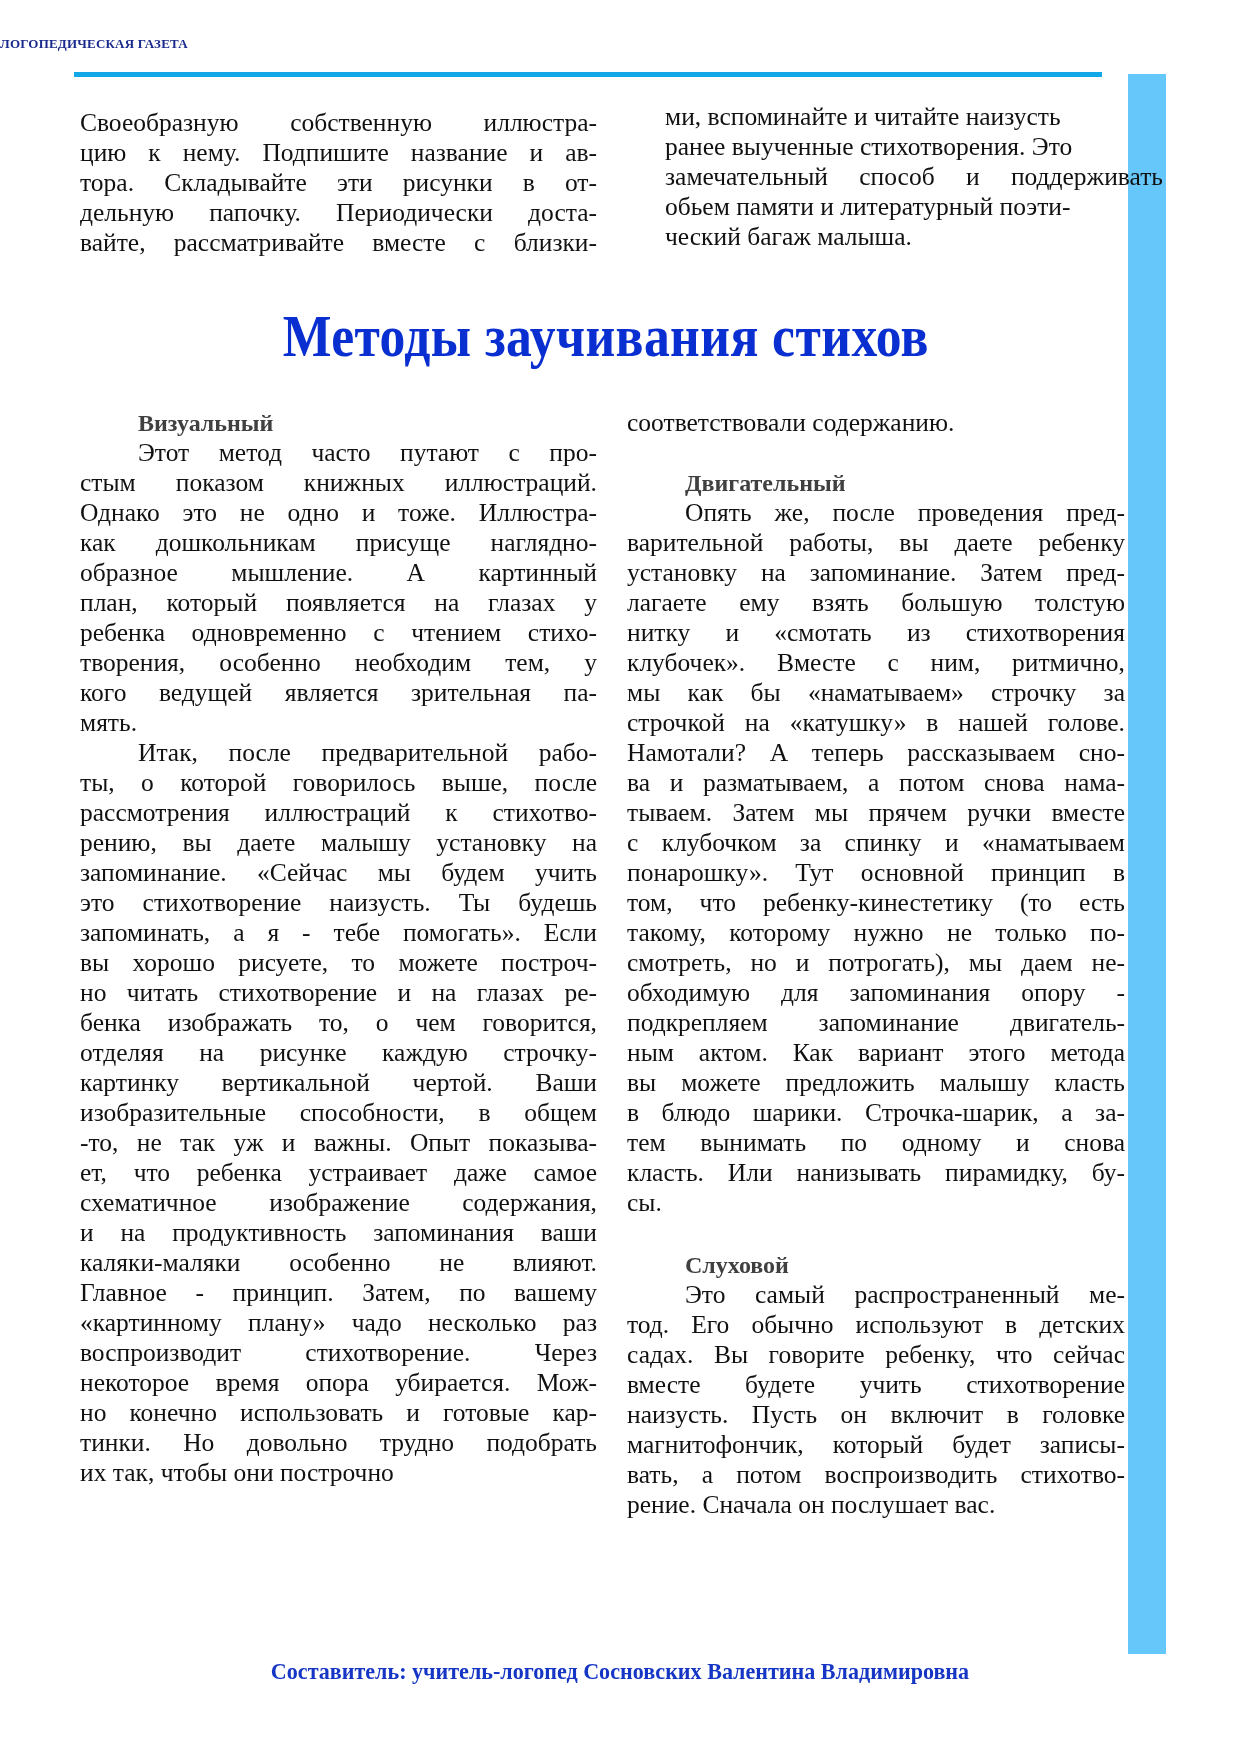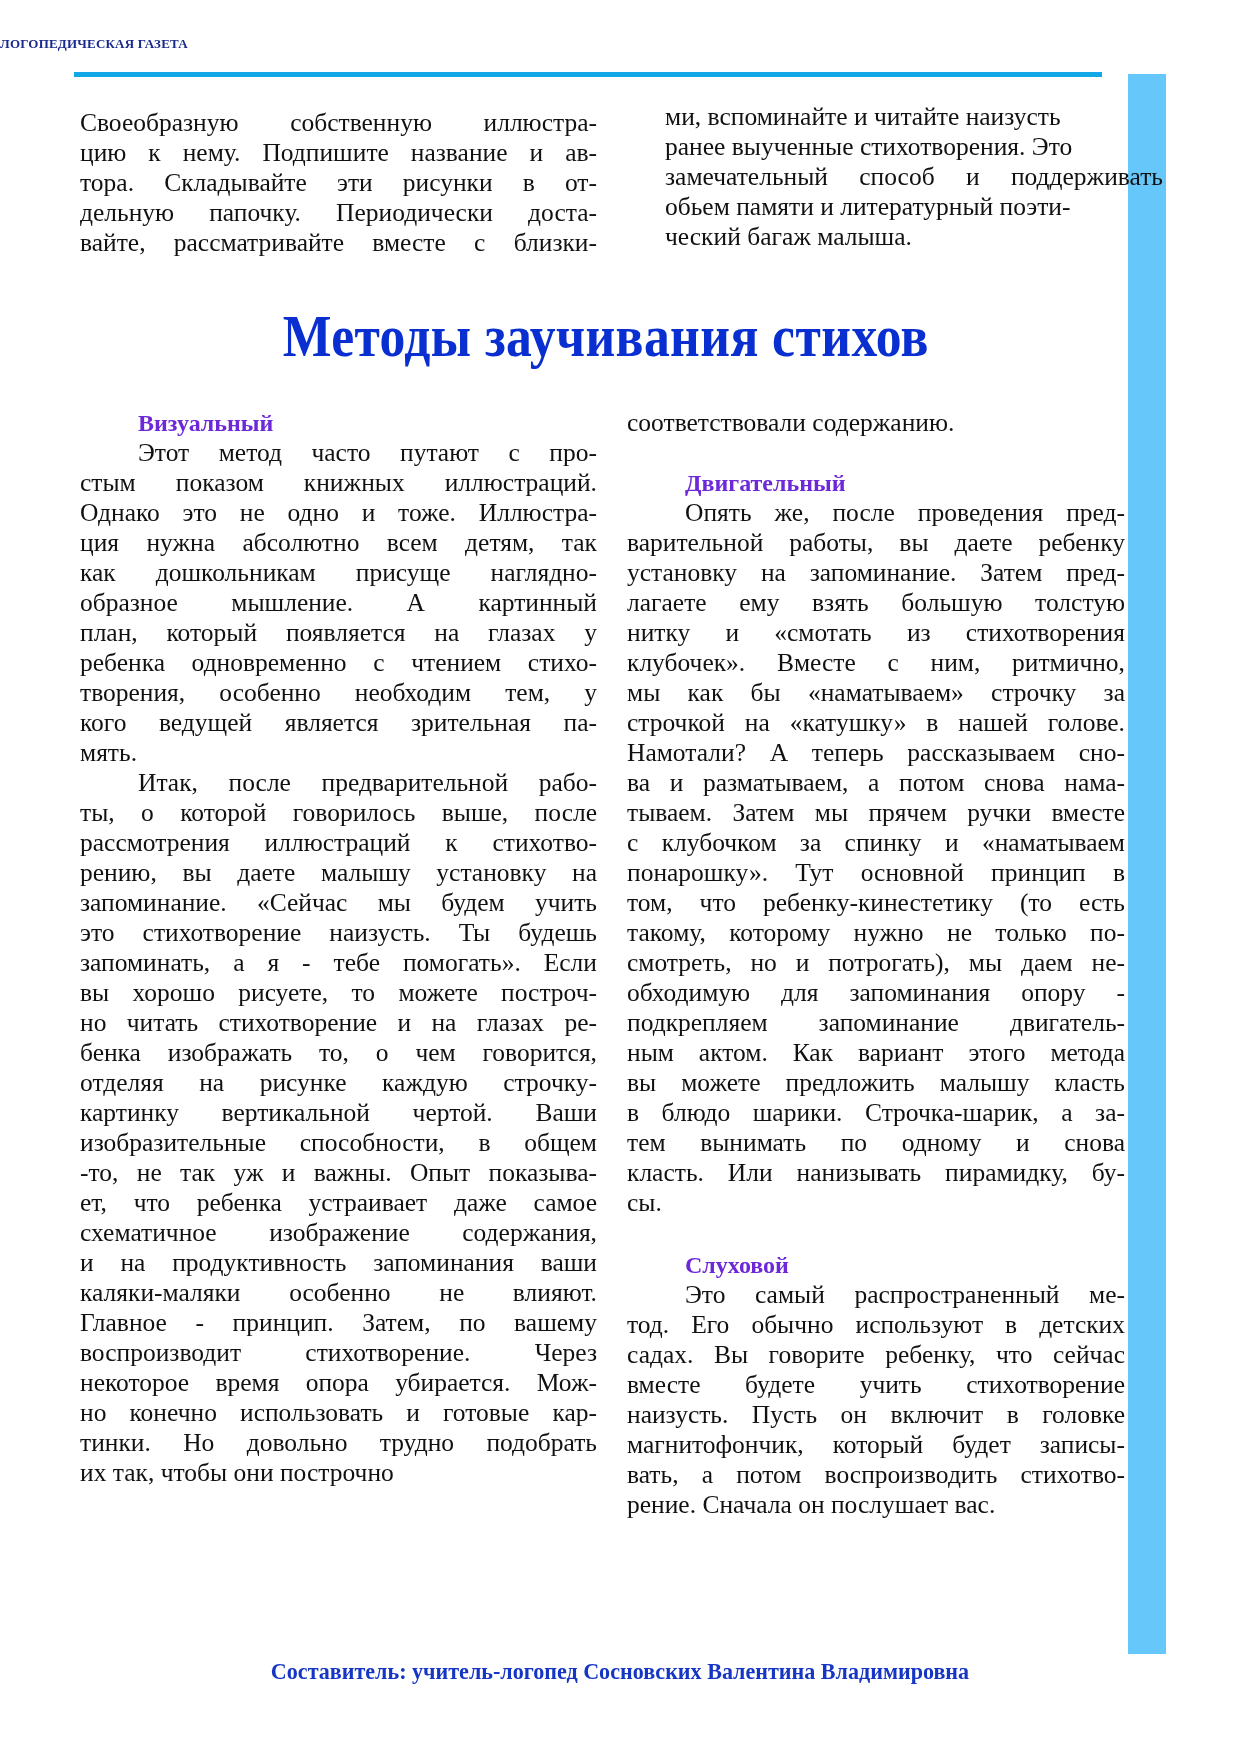--- a/index.html
+++ b/index.html
@@ -25,21 +25,21 @@
   .top-left { left: 80px; top: 108px; width: 517px; }
   .top-right { left: 621px; top: 102px; width: 498px; margin-left: 44px; }
   .main-title {
     position: absolute; left: 0; width: 1220px; top: 302px; text-align: center;
     font-family: "Liberation Serif", serif; font-weight: bold; font-size: 60px;
     color: #0a2fd0; letter-spacing: 0.5px; transform: scaleX(0.86); transform-origin: 580px 0;
   }
   .left-col { left: 80px; top: 408px; width: 517px; }
   .right-col { left: 621px; top: 408px; width: 498px; margin-left: 6px; }
   .sec-head {
-    font-weight: bold; color: #6d28d9; font-size: 24px; padding-left: 58px; display: block;
+    font-weight: bold; color: #404040; font-size: 24px; padding-left: 58px; display: block;
     text-align: left; text-align-last: left; line-height: 30px;
   }
   .gap { height: 30px; }
   .gap-big { height: 32px; }
   .footer {
     position: absolute; left: 0; width: 1240px; top: 1658px; text-align: center;
     font-family: "Liberation Serif", serif; font-weight: bold; font-size: 24px; color: #1535c4;
     transform: scaleX(0.92); transform-origin: 620px 0;
   }
 </style>
@@ -65,21 +65,20 @@
   <span class="line last">ческий багаж малыша.</span>
 </div>
 
 <div class="main-title">Методы заучивания стихов</div>
 
 <div class="col left-col">
   <span class="sec-head">Визуальный</span>
   <span class="line indent">Этот метод часто путают с про-</span>
   <span class="line">стым показом книжных иллюстраций.</span>
   <span class="line">Однако это не одно и тоже. Иллюстра-</span>
-  <span class="line">ция нужна абсолютно всем детям, так</span>
   <span class="line">как дошкольникам присуще наглядно-</span>
   <span class="line">образное мышление. А картинный</span>
   <span class="line">план, который появляется на глазах у</span>
   <span class="line">ребенка одновременно с чтением стихо-</span>
   <span class="line">творения, особенно необходим тем, у</span>
   <span class="line">кого ведущей является зрительная па-</span>
   <span class="line last">мять.</span>
   <span class="line indent">Итак, после предварительной рабо-</span>
   <span class="line">ты, о которой говорилось выше, после</span>
   <span class="line">рассмотрения иллюстраций к стихотво-</span>
@@ -92,20 +91,21 @@
   <span class="line">бенка изображать то, о чем говорится,</span>
   <span class="line">отделяя на рисунке каждую строчку-</span>
   <span class="line">картинку вертикальной чертой. Ваши</span>
   <span class="line">изобразительные способности, в общем</span>
   <span class="line">-то, не так уж и важны. Опыт показыва-</span>
   <span class="line">ет, что ребенка устраивает даже самое</span>
   <span class="line">схематичное изображение содержания,</span>
   <span class="line">и на продуктивность запоминания ваши</span>
   <span class="line">каляки-маляки особенно не влияют.</span>
   <span class="line">Главное - принцип. Затем, по вашему</span>
+  <span class="line">«картинному плану» чадо несколько раз</span>
   <span class="line">воспроизводит стихотворение. Через</span>
   <span class="line">некоторое время опора убирается. Мож-</span>
   <span class="line">но конечно использовать и готовые кар-</span>
   <span class="line">тинки. Но довольно трудно подобрать</span>
   <span class="line last">их так, чтобы они построчно</span>
 </div>
 
 <div class="col right-col">
   <span class="line last">соответствовали содержанию.</span>
   <div class="gap"></div>

